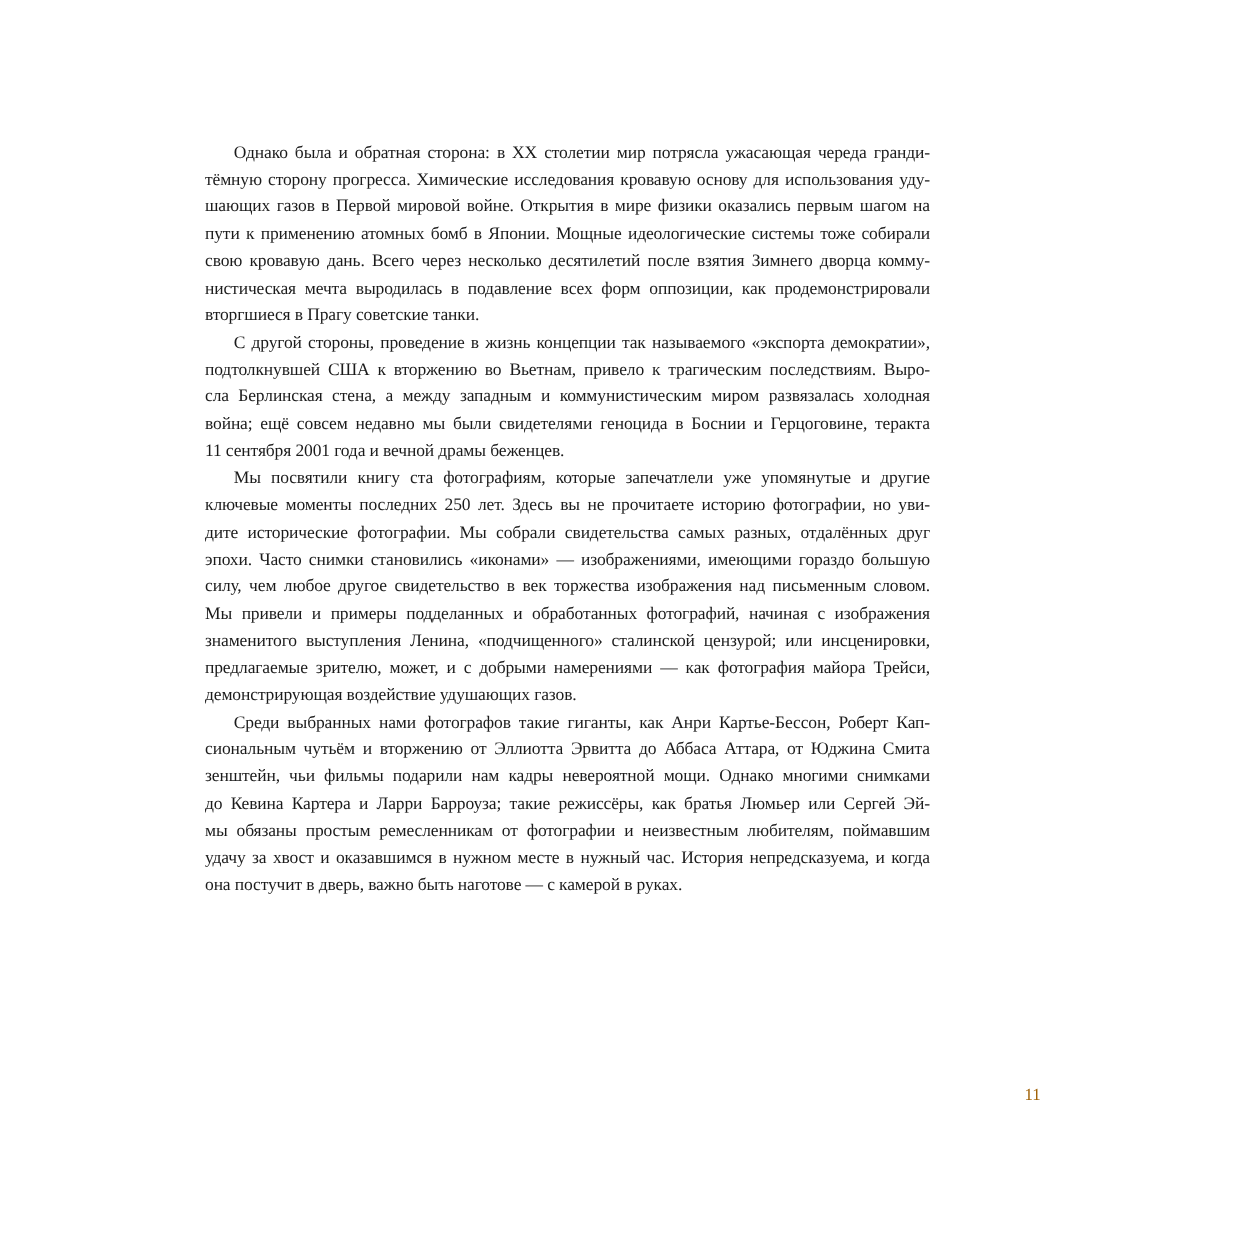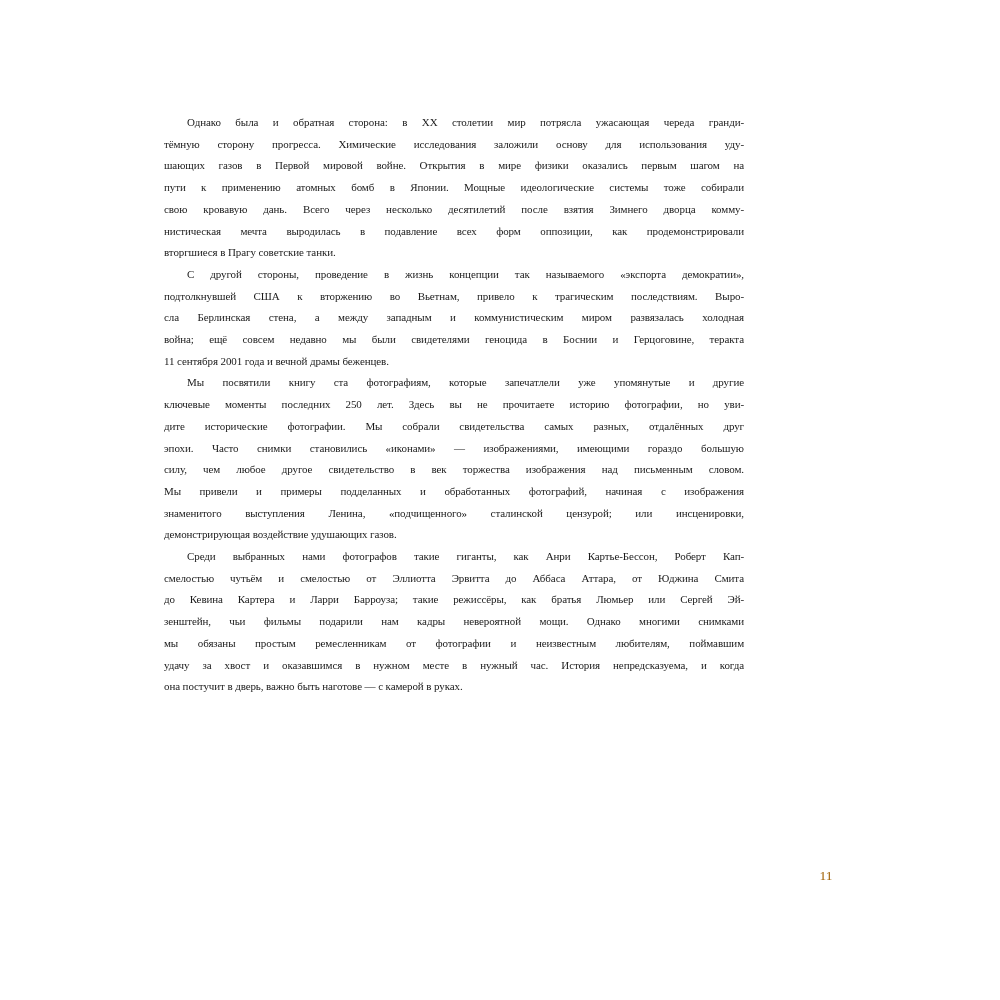--- a/index.html
+++ b/index.html
@@ -20,21 +20,21 @@
     position: absolute;
     left: 164px;
     top: 112px;
     width: 580px;
   }
   .paragraph {
     margin: 0;
     padding: 0;
   }
   .text-line {
-    font-size: 11px;
+    font-size: 14px;
     line-height: 21.7px;
     letter-spacing: -0.1px;
     text-align: justify;
     text-align-last: justify;
     white-space: nowrap;
     overflow: visible;
   }
   .text-line.first {
     text-indent: 23px;
   }
@@ -52,21 +52,21 @@
     color: #a16207;
   }
 </style>
 </head>
 <body>
 
 <div class="page">
   <div class="text-block">
       <div class="paragraph">
         <div class="text-line first">Однако была и обратная сторона: в XX столетии мир потрясла ужасающая череда гранди-</div>
-        <div class="text-line">тёмную сторону прогресса. Химические исследования заложили основу для использования уду-</div>
+        <div class="text-line">тёмную сторону прогресса. Химические исследования кровавую основу для использования уду-</div>
         <div class="text-line">шающих газов в Первой мировой войне. Открытия в мире физики оказались первым шагом на</div>
         <div class="text-line">пути к применению атомных бомб в Японии. Мощные идеологические системы тоже собирали</div>
         <div class="text-line">свою кровавую дань. Всего через несколько десятилетий после взятия Зимнего дворца комму-</div>
         <div class="text-line">нистическая мечта выродилась в подавление всех форм оппозиции, как продемонстрировали</div>
         <div class="text-line last">вторгшиеся в Прагу советские танки.</div>
       </div>
       <div class="paragraph">
         <div class="text-line first">С другой стороны, проведение в жизнь концепции так называемого «экспорта демократии»,</div>
         <div class="text-line">подтолкнувшей США к вторжению во Вьетнам, привело к трагическим последствиям. Выро-</div>
         <div class="text-line">сла Берлинская стена, а между западным и коммунистическим миром развязалась холодная</div>
@@ -74,26 +74,27 @@
         <div class="text-line last">11 сентября 2001 года и вечной драмы беженцев.</div>
       </div>
       <div class="paragraph">
         <div class="text-line first">Мы посвятили книгу ста фотографиям, которые запечатлели уже упомянутые и другие</div>
         <div class="text-line">ключевые моменты последних 250 лет. Здесь вы не прочитаете историю фотографии, но уви-</div>
         <div class="text-line">дите исторические фотографии. Мы собрали свидетельства самых разных, отдалённых друг</div>
         <div class="text-line">эпохи. Часто снимки становились «иконами» — изображениями, имеющими гораздо большую</div>
         <div class="text-line">силу, чем любое другое свидетельство в век торжества изображения над письменным словом.</div>
         <div class="text-line">Мы привели и примеры подделанных и обработанных фотографий, начиная с изображения</div>
         <div class="text-line">знаменитого выступления Ленина, «подчищенного» сталинской цензурой; или инсценировки,</div>
+        <div class="text-line">предлагаемые зрителю, может, и с добрыми намерениями — как фотография майора Трейси,</div>
         <div class="text-line last">демонстрирующая воздействие удушающих газов.</div>
       </div>
       <div class="paragraph">
         <div class="text-line first">Среди выбранных нами фотографов такие гиганты, как Анри Картье-Бессон, Роберт Кап-</div>
-        <div class="text-line">смелостью чутьём и смелостью от Эллиотта Эрвитта до Аббаса Аттара, от Юджина Смита</div>
+        <div class="text-line">сиональным чутьём и вторжению от Эллиотта Эрвитта до Аббаса Аттара, от Юджина Смита</div>
+        <div class="text-line">зенштейн, чьи фильмы подарили нам кадры невероятной мощи. Однако многими снимками</div>
         <div class="text-line">до Кевина Картера и Ларри Барроуза; такие режиссёры, как братья Люмьер или Сергей Эй-</div>
-        <div class="text-line">зенштейн, чьи фильмы подарили нам кадры невероятной мощи. Однако многими снимками</div>
         <div class="text-line">мы обязаны простым ремесленникам от фотографии и неизвестным любителям, поймавшим</div>
         <div class="text-line">удачу за хвост и оказавшимся в нужном месте в нужный час. История непредсказуема, и когда</div>
         <div class="text-line last">она постучит в дверь, важно быть наготове — с камерой в руках.</div>
       </div>
     </div>
   <div class="page-number">11</div>
 </div>
 
 </body></html>

